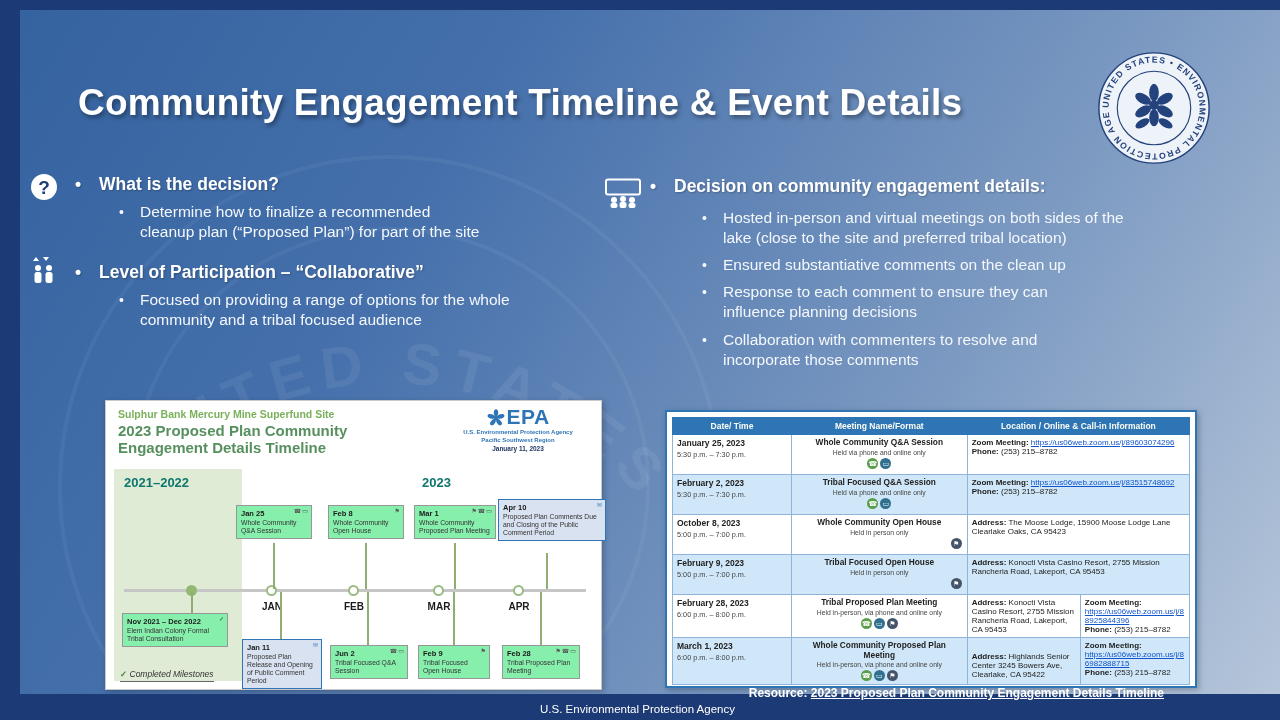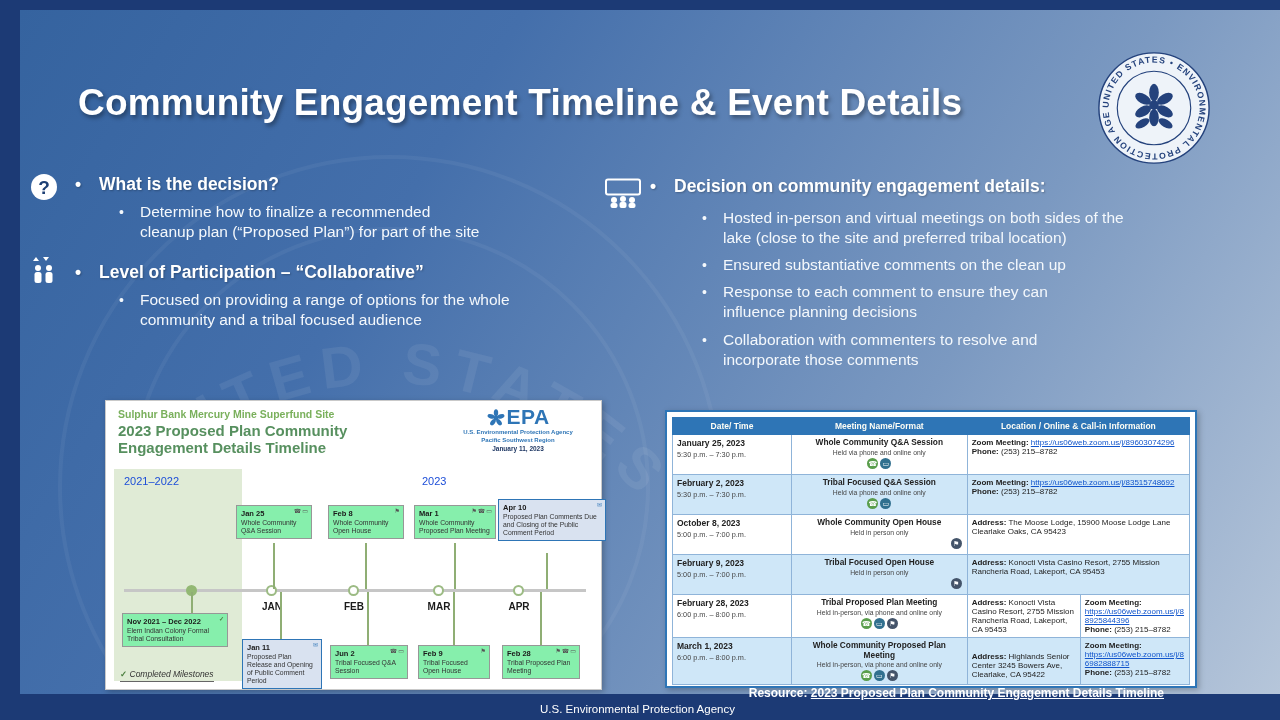--- a/index.html
+++ b/index.html
@@ -44,21 +44,21 @@
   
   .tl-card { position:absolute; left:85px; top:390px; width:497px; height:290px;
              background:#ffffff; border:1px solid #c9c9c9; box-shadow:2px 2px 6px rgba(0,0,0,.25); }
   .tc-site  { position:absolute; left:12px; top:7px;  font-size:10.5px; font-weight:bold; color:#7ab05c; }
   .tc-title { position:absolute; left:12px; top:21px; font-size:15px; font-weight:bold; color:#57905f; line-height:1.15; }
   .tc-epa   { position:absolute; right:8px; top:4px; width:150px; text-align:center; }
   .tc-epa .elogo { color:#2e75b6; font-size:21px; font-weight:bold; letter-spacing:.5px; }
   .tc-epa .esub  { font-size:6px;  color:#2e75b6; font-weight:bold; line-height:1.25; }
   .tc-epa .edate { font-size:6.5px; color:#1f3864; font-weight:bold; margin-top:1px; }
   .era-panel { position:absolute; left:8px; top:68px; width:128px; height:212px; background:#e0ebd6; }
-  .era-lbl { position:absolute; font-size:11px; font-weight:normal; color:#1d4ed8; }
+  .era-lbl { position:absolute; font-size:13px; font-weight:bold; color:#0f766e; }
   .era-1 { left:18px;  top:74px; }
   .era-2 { left:296px; top:74px;margin-left:20px; }
   .tl-line { position:absolute; left:18px; top:188px; width:462px; height:3px; background:#c6c6c6; }
   .node { position:absolute; width:11px; height:11px; border-radius:50%; background:#fff;
           border:2px solid #9cbb84; top:184px; }
   .node.filled { background:#93b874; border-color:#93b874; }
   .mon { position:absolute; top:200px; width:38px; text-align:center; font-size:10px; font-weight:bold; color:#1a1a1a; }
   .conn { position:absolute; width:2px; background:#8fae74; }
   .tbox { position:absolute; background:#86efac; border:1px solid #979797; padding:3px 4px 3px 4px; }
   .tbox.blue { background:#d9e2f0; border:1.5px solid #2e75b6; }

